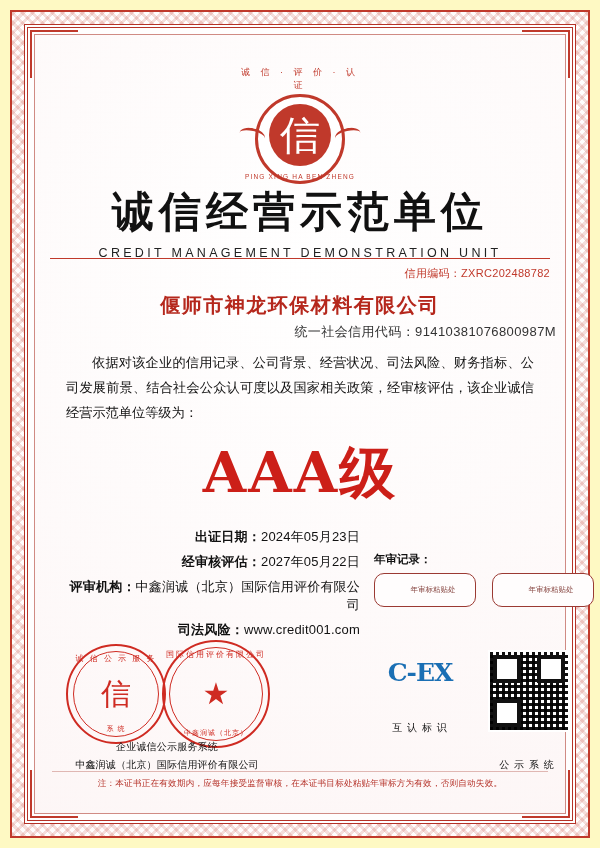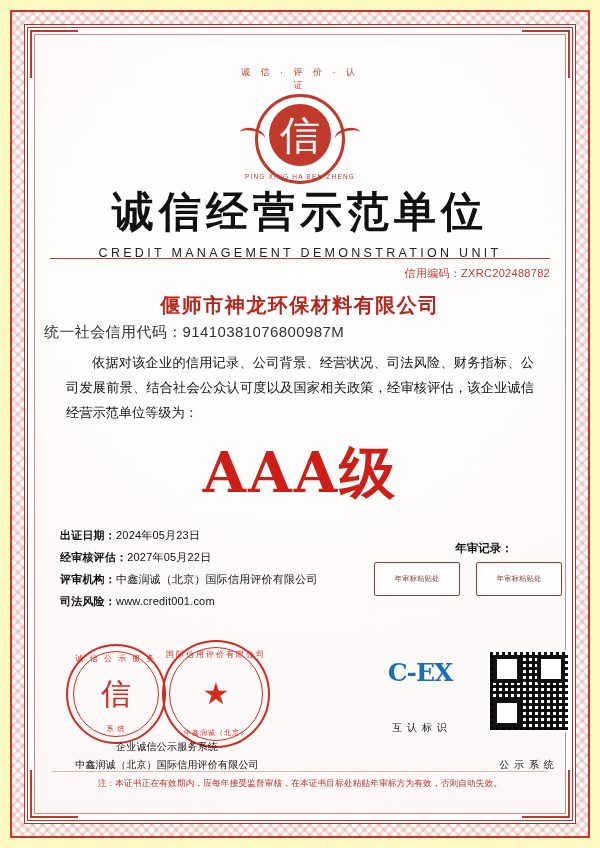--- a/index.html
+++ b/index.html
@@ -86,46 +86,46 @@
   .code-line{
     position:absolute;top:222px;right:6px;text-align:right;
     font-size:11px;color:#c0392b;letter-spacing:.3px;
   }
   .company{
     position:absolute;top:248px;left:0;right:0;text-align:center;
     font-family:"DejaVu Serif",serif;font-weight:bold;font-size:20px;
     color:#b5271c;letter-spacing:1.5px;
   }
   .usci{
-    position:absolute;top:279px;left:0;right:0;text-align:left;
-    font-size:15px;color:#333;letter-spacing:.4px;
+    position:absolute;top:279px;left:0;right:0;text-align:right;
+    font-size:13px;color:#333;letter-spacing:.4px;
   }
   .body-text{
     position:absolute;top:306px;left:22px;right:22px;
     font-family:"DejaVu Serif",serif;font-size:13.2px;line-height:25px;
     color:#111;text-align:justify;text-indent:26px;
   }
   .grade{
     position:absolute;top:392px;left:0;right:0;text-align:center;
     font-family:"DejaVu Serif",serif;font-weight:bold;font-size:56px;
     color:#cc1f18;letter-spacing:2px;
   }
 
   
-  .info{position:absolute;top:484px;left:16px;width:300px;font-size:11px;color:#111;}
+  .info{position:absolute;top:484px;left:16px;width:300px;font-size:13px;color:#111;text-align:right;}
   .info .row{margin-bottom:7px;letter-spacing:.2px;}
   .info .row b{font-weight:bold;}
   .info .row .val{font-weight:normal;}
-  .annual{position:absolute;top:497px;left:330px;width:220px;text-align:center;}
+  .annual{position:absolute;top:508px;left:330px;width:220px;}
   .annual .lbl{font-size:11.5px;font-weight:bold;color:#111;margin-bottom:6px;}
   .annual .boxes{display:flex;gap:16px;}
   .annual .box{
-    width:84px;height:32px;border:1px solid #9b3a33;border-radius:2px;
+    width:84px;height:32px;border:1px solid #9b3a33;border-radius:10px;
     display:flex;align-items:center;justify-content:center;
-    font-size:7.5px;color:#8a4b46;background:#fffdfd;
+    font-size:7.5px;color:#8a4b46;background:#fffdfd;padding-left:16px;
   }
 
   
   .seal-row{position:absolute;top:596px;left:0;right:0;height:120px;}
   .seal{
     position:absolute;width:96px;height:96px;border-radius:50%;
     border:2.5px solid #cf2b22;color:#cf2b22;
   }
   .seal .inner-ring{
     position:absolute;left:5px;top:5px;right:5px;bottom:5px;border-radius:50%;

